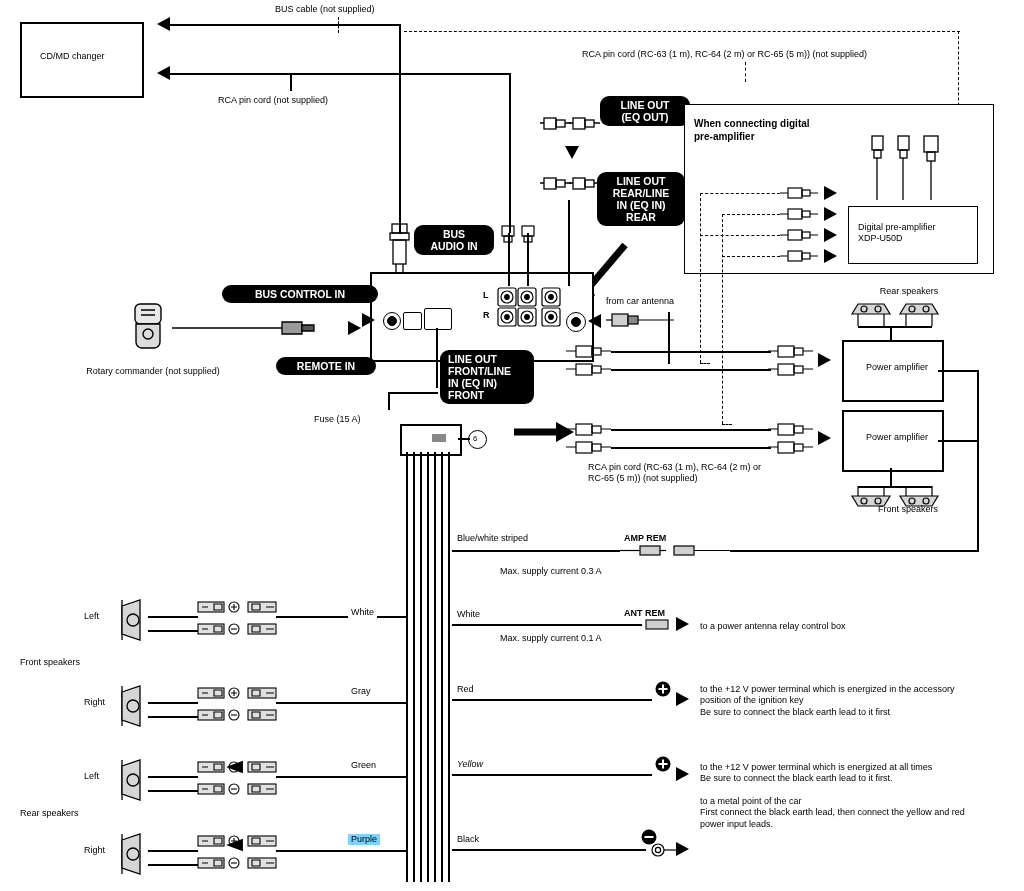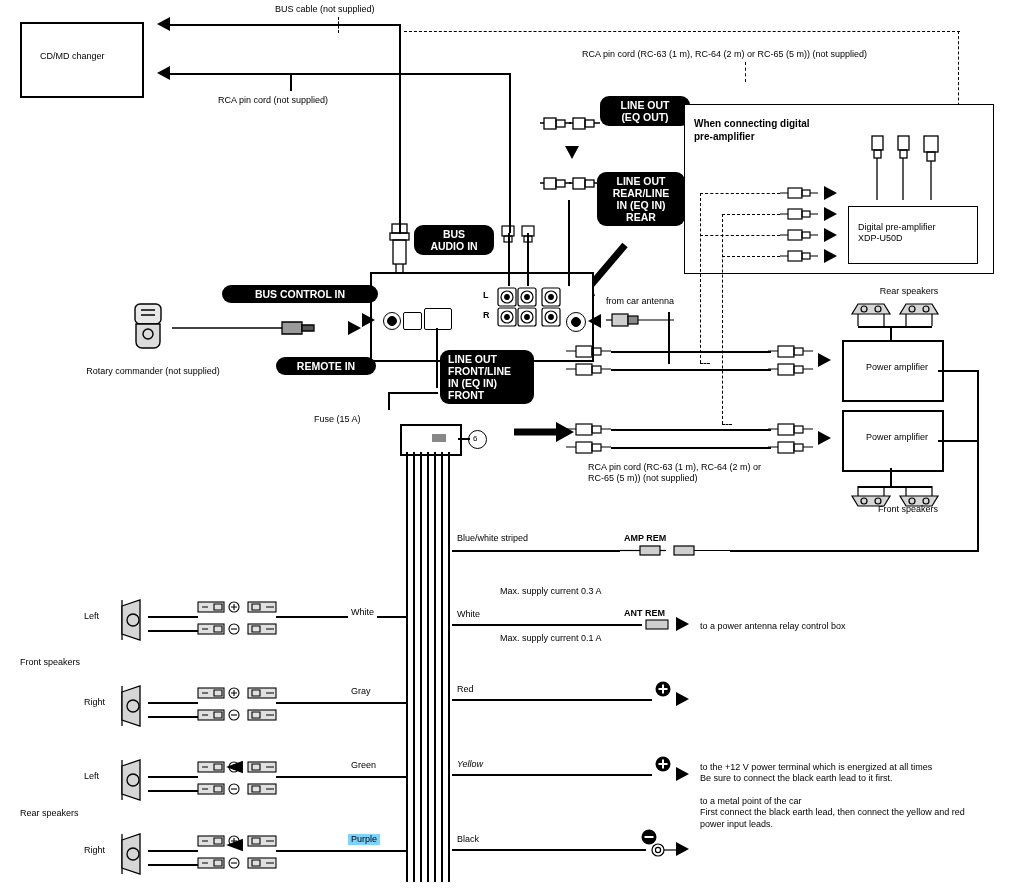--- a/index.html
+++ b/index.html
@@ -380,21 +380,21 @@
       </g>
     </svg>
   </div>
   <div class="linev" style="left:890px;top:468px;height:18px;"></div>
   <div class="lineh" style="left:858px;top:486px;width:74px;"></div>
   <div class="abs txt" style="left:860px;top:504px;width:96px;text-align:center;">Front speakers</div>
 
   <div class="abs txt" style="left:457px;top:533px;width:140px;">Blue/white striped</div>
   <div class="lineh" style="left:452px;top:550px;width:168px;"></div>
   <div class="abs txt b" style="left:624px;top:533px;">AMP REM</div>
-  <div class="abs txt" style="left:500px;top:566px;width:170px;margin-top:20px;">Max. supply current 0.3 A</div>
+  <div class="abs txt" style="left:500px;top:566px;width:170px;">Max. supply current 0.3 A</div>
   <div class="abs" style="left:620px;top:542px;">
     <svg width="110" height="18" viewBox="0 0 110 18">
       <g fill="none" stroke="#000" stroke-width="1.2">
         <rect x="54" y="4" width="20" height="9" fill="#cfcfcf"></rect>
         <path d="M74 8.5 h36"></path>
         <rect x="20" y="4" width="20" height="9" fill="#cfcfcf"></rect>
         <path d="M0 8.5 h20"></path>
         <path d="M40 8.5 h6"></path>
       </g>
     </svg>
@@ -555,20 +555,23 @@
 
   <div class="abs txt" style="left:457px;top:684px;">Red</div>
   <div class="lineh" style="left:452px;top:699px;width:200px;"></div>
   <div class="abs" style="left:654px;top:680px;">
     <svg width="18" height="18" viewBox="0 0 18 18">
       <circle cx="9" cy="9" r="7.5" fill="#000"></circle>
       <path d="M4.5 9 h9 M9 4.5 v9" stroke="#fff" stroke-width="2"></path>
     </svg>
   </div>
   <div class="arrow ar-r" style="left:676px;top:692px;"></div>
+  <div class="abs txt" style="left:700px;top:684px;width:310px;white-space:pre-line;">to the +12 V power terminal which is energized in the accessory
+position of the ignition key
+Be sure to connect the black earth lead to it first</div>
 
   <div class="abs txt" style="left:457px;top:759px;font-style:italic;">Yellow</div>
   <div class="lineh" style="left:452px;top:774px;width:200px;"></div>
   <div class="abs" style="left:654px;top:755px;">
     <svg width="18" height="18" viewBox="0 0 18 18">
       <circle cx="9" cy="9" r="7.5" fill="#000"></circle>
       <path d="M4.5 9 h9 M9 4.5 v9" stroke="#fff" stroke-width="2"></path>
     </svg>
   </div>
   <div class="arrow ar-r" style="left:676px;top:767px;"></div>

